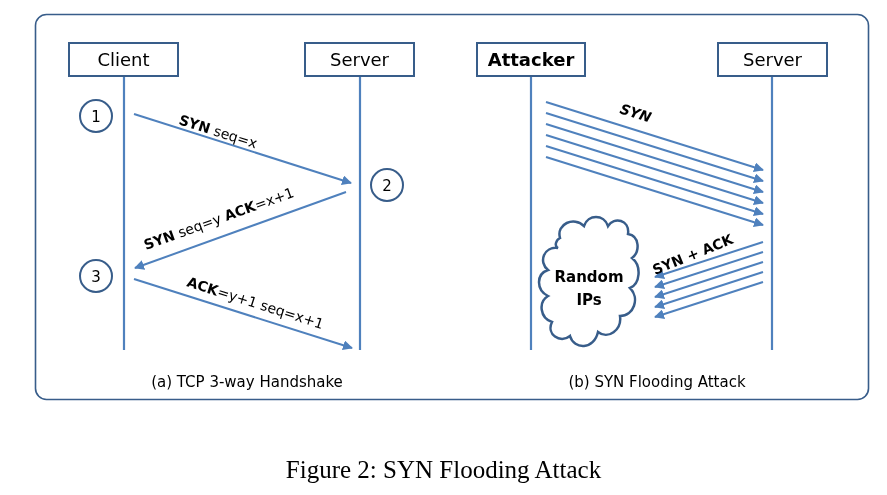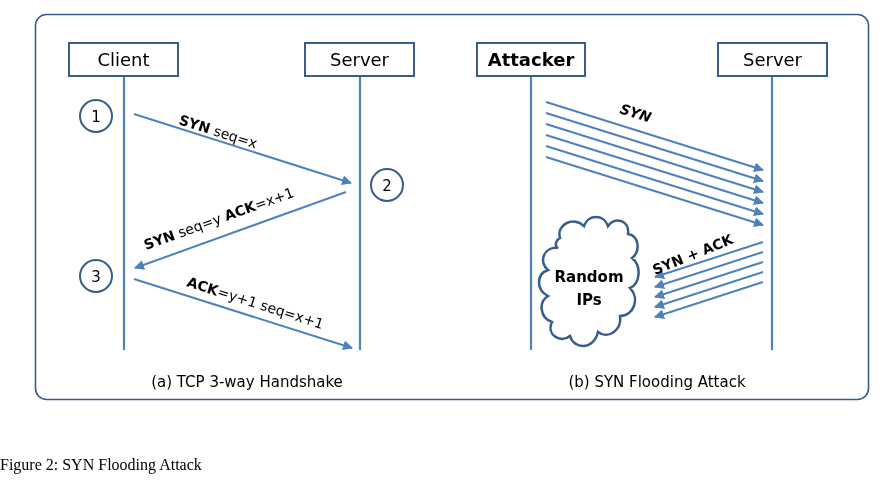--- a/index.html
+++ b/index.html
@@ -1,20 +1,20 @@
 <!DOCTYPE html>
 <html><head>
 <meta charset="utf-8">
 <style>
   html, body { margin:0; padding:0; background:#ffffff; }
   body { width:887px; height:495px; position:relative; overflow:hidden; font-family:"Liberation Sans", sans-serif; }
   #diagram { position:absolute; left:0; top:0; }
   .lbl { font-family:"DejaVu Sans", sans-serif; fill:#000; }
-  #caption { position:absolute; left:0; width:887px; top:456px; 
-             font-family:"Liberation Serif", serif; font-size:16px; color:#000; }
+  #caption { position:absolute; left:0; width:887px; top:456px; text-align:center;
+             font-family:"Liberation Serif", serif; font-size:25px; color:#000; }
 </style>
 </head>
 <body>
 
 <svg id="diagram" width="887" height="440" viewBox="0 0 887 440" xmlns="http://www.w3.org/2000/svg">
   <defs>
     <marker id="ah" viewBox="0 0 10 10" refX="9" refY="5" markerWidth="5" markerHeight="5" orient="auto">
       <path d="M0,0 L10,5 L0,10 z" fill="#4f81bd"></path>
     </marker>
   </defs>

